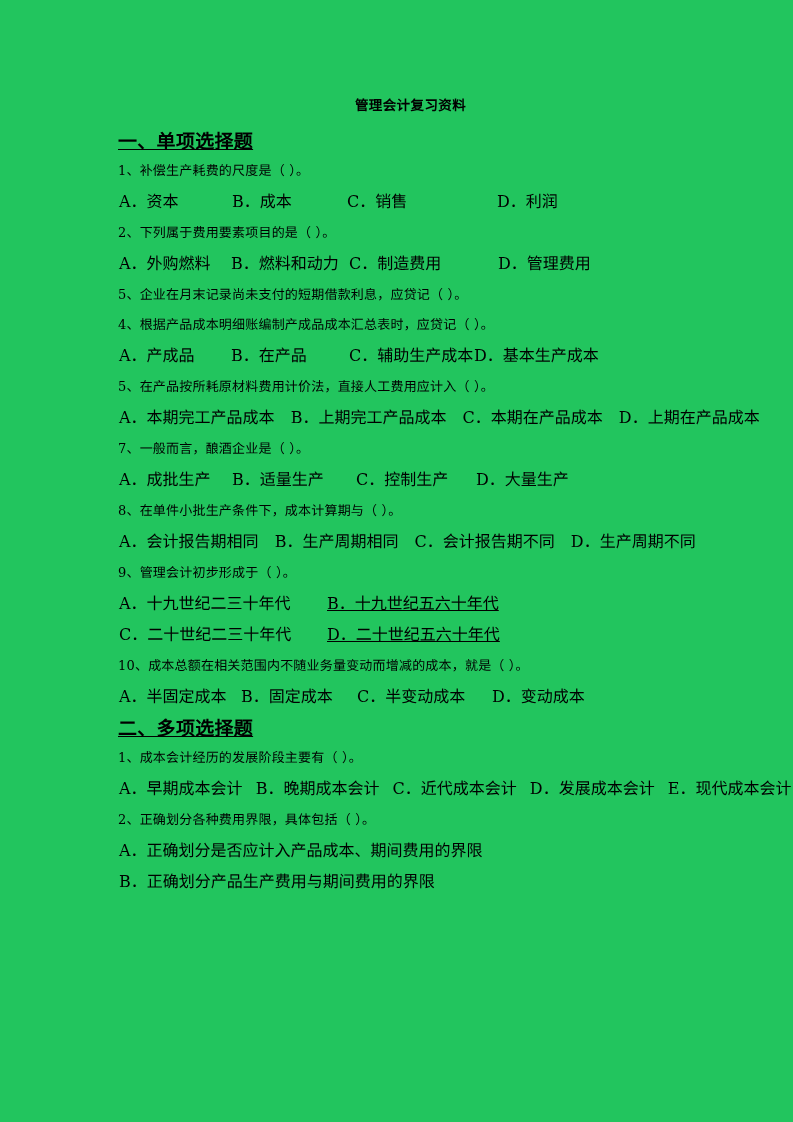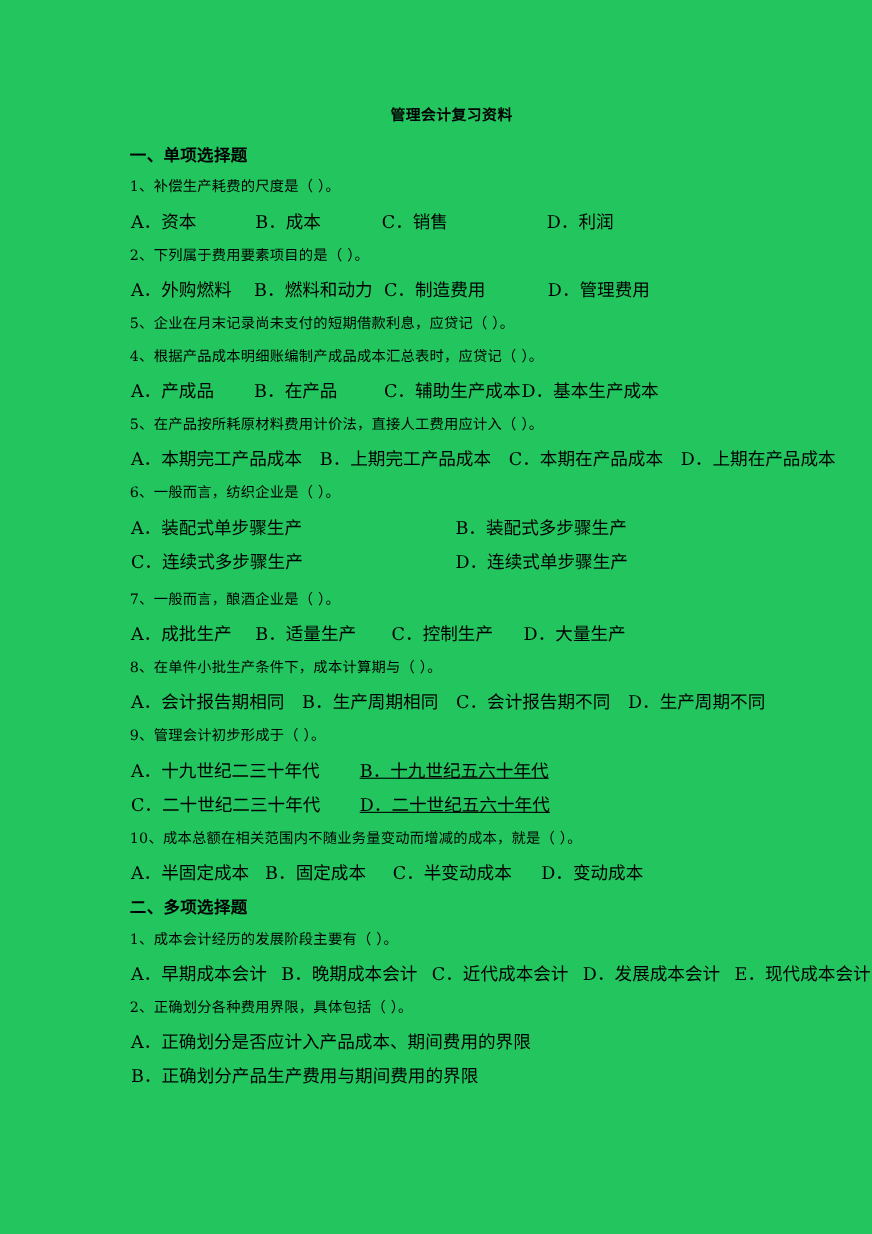--- a/index.html
+++ b/index.html
@@ -34,25 +34,26 @@
     font-weight: bold;
     font-size: 13.5px;
     line-height: 26px;
     letter-spacing: 0.4px;
     margin: 0 0 8px 0;
     padding-left: 10px;
   }
   
   .section-heading {
     font-weight: bold;
-    font-size: 15px;
+    font-size: 19px;
     line-height: 30px;
     letter-spacing: 0.3px;
     margin: 0;
     white-space: nowrap;
+    text-decoration: underline;
   }
   
   .q-stem {
     font-size: 13px;
     line-height: 30px;
     letter-spacing: 0.2px;
     margin: 0;
     white-space: nowrap;
   }
   
@@ -169,32 +170,20 @@
       <div>
         <div class="q-stem">5、在产品按所耗原材料费用计价法，直接人工费用应计入（      ）。</div>
         <div class="opt-row inline">
           <span class="opt">A．本期完工产品成本</span>
           <span class="opt">B．上期完工产品成本</span>
           <span class="opt">C．本期在产品成本</span>
           <span class="opt">D．上期在产品成本</span>
         </div>
       </div>
 
-      <div>
-        <div class="q-stem">6、一般而言，纺织企业是（      ）。</div>
-        <div class="opt-row cols2">
-          <span class="opt c0">A．装配式单步骤生产</span>
-          <span class="opt c1">B．装配式多步骤生产</span>
-        </div>
-        <div class="opt-row cols2">
-          <span class="opt c0">C．连续式多步骤生产</span>
-          <span class="opt c1">D．连续式单步骤生产</span>
-        </div>
-        <div class="spacer-sm"></div>
-      </div>
 
       <div>
         <div class="q-stem">7、一般而言，酿酒企业是（      ）。</div>
         <div class="opt-row cols4 cols4d">
           <span class="opt c0">A．成批生产</span>
           <span class="opt c1">B．适量生产</span>
           <span class="opt c2">C．控制生产</span>
           <span class="opt c3">D．大量生产</span>
         </div>
       </div>

